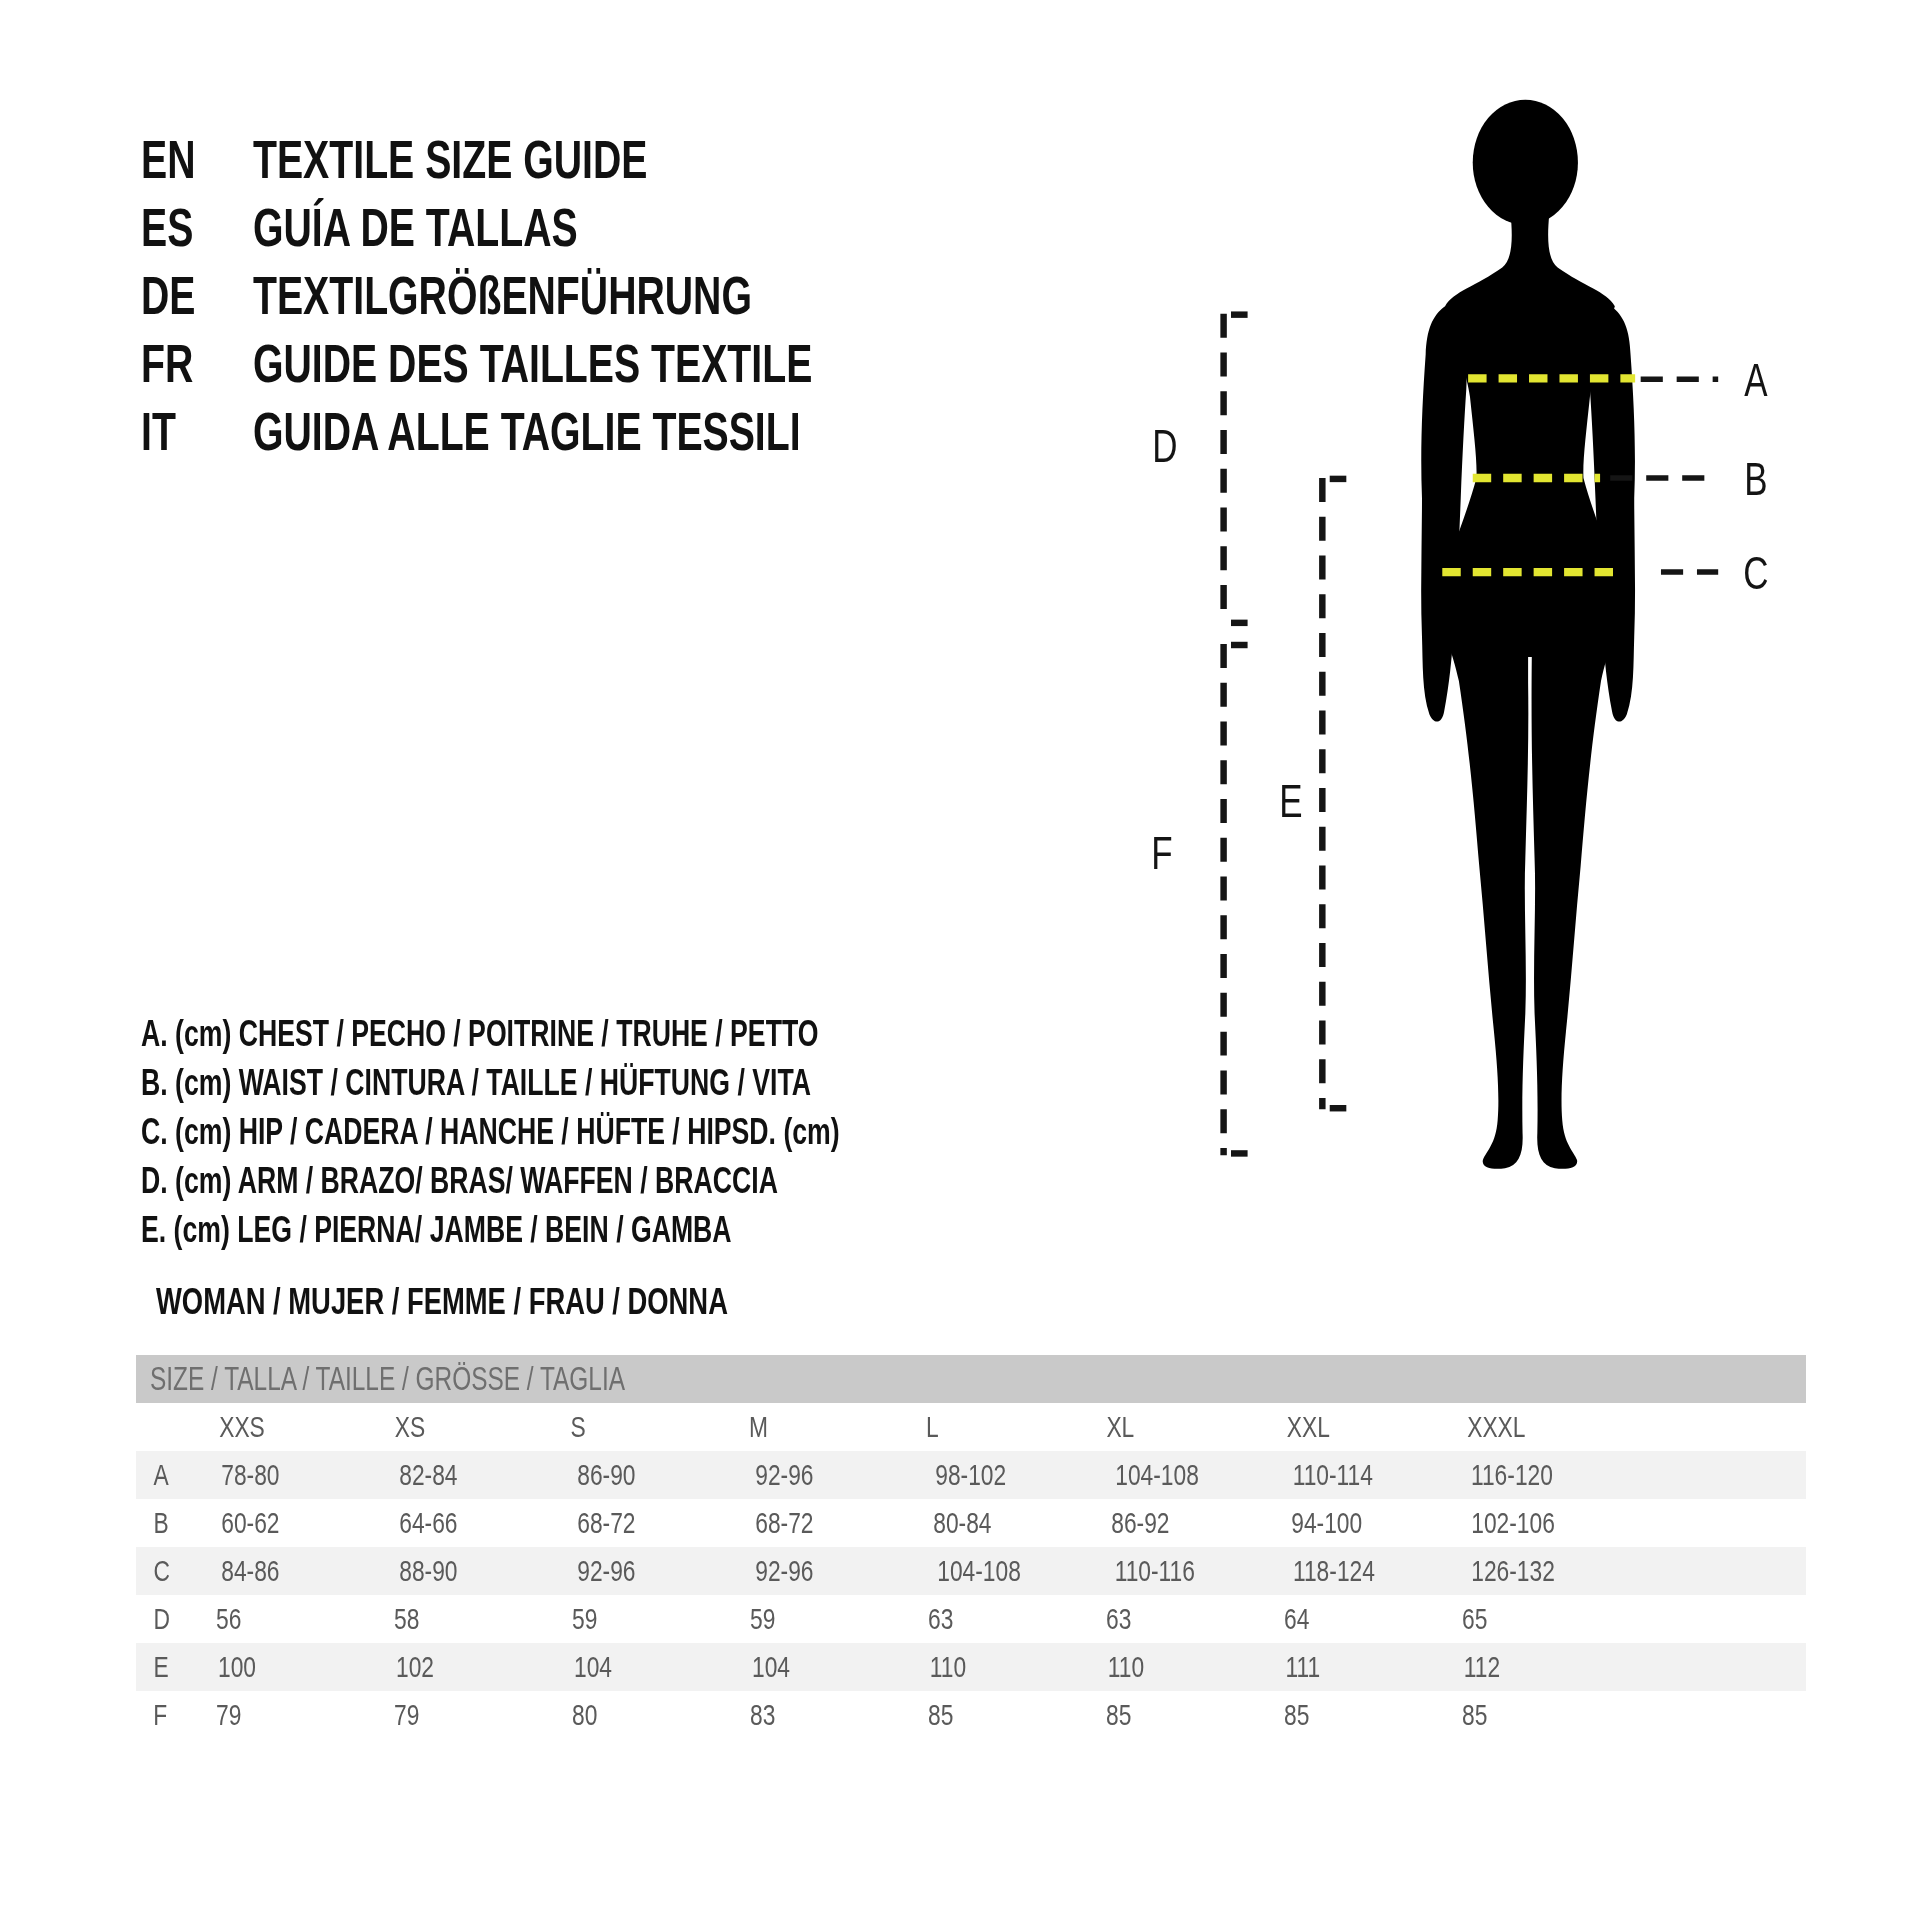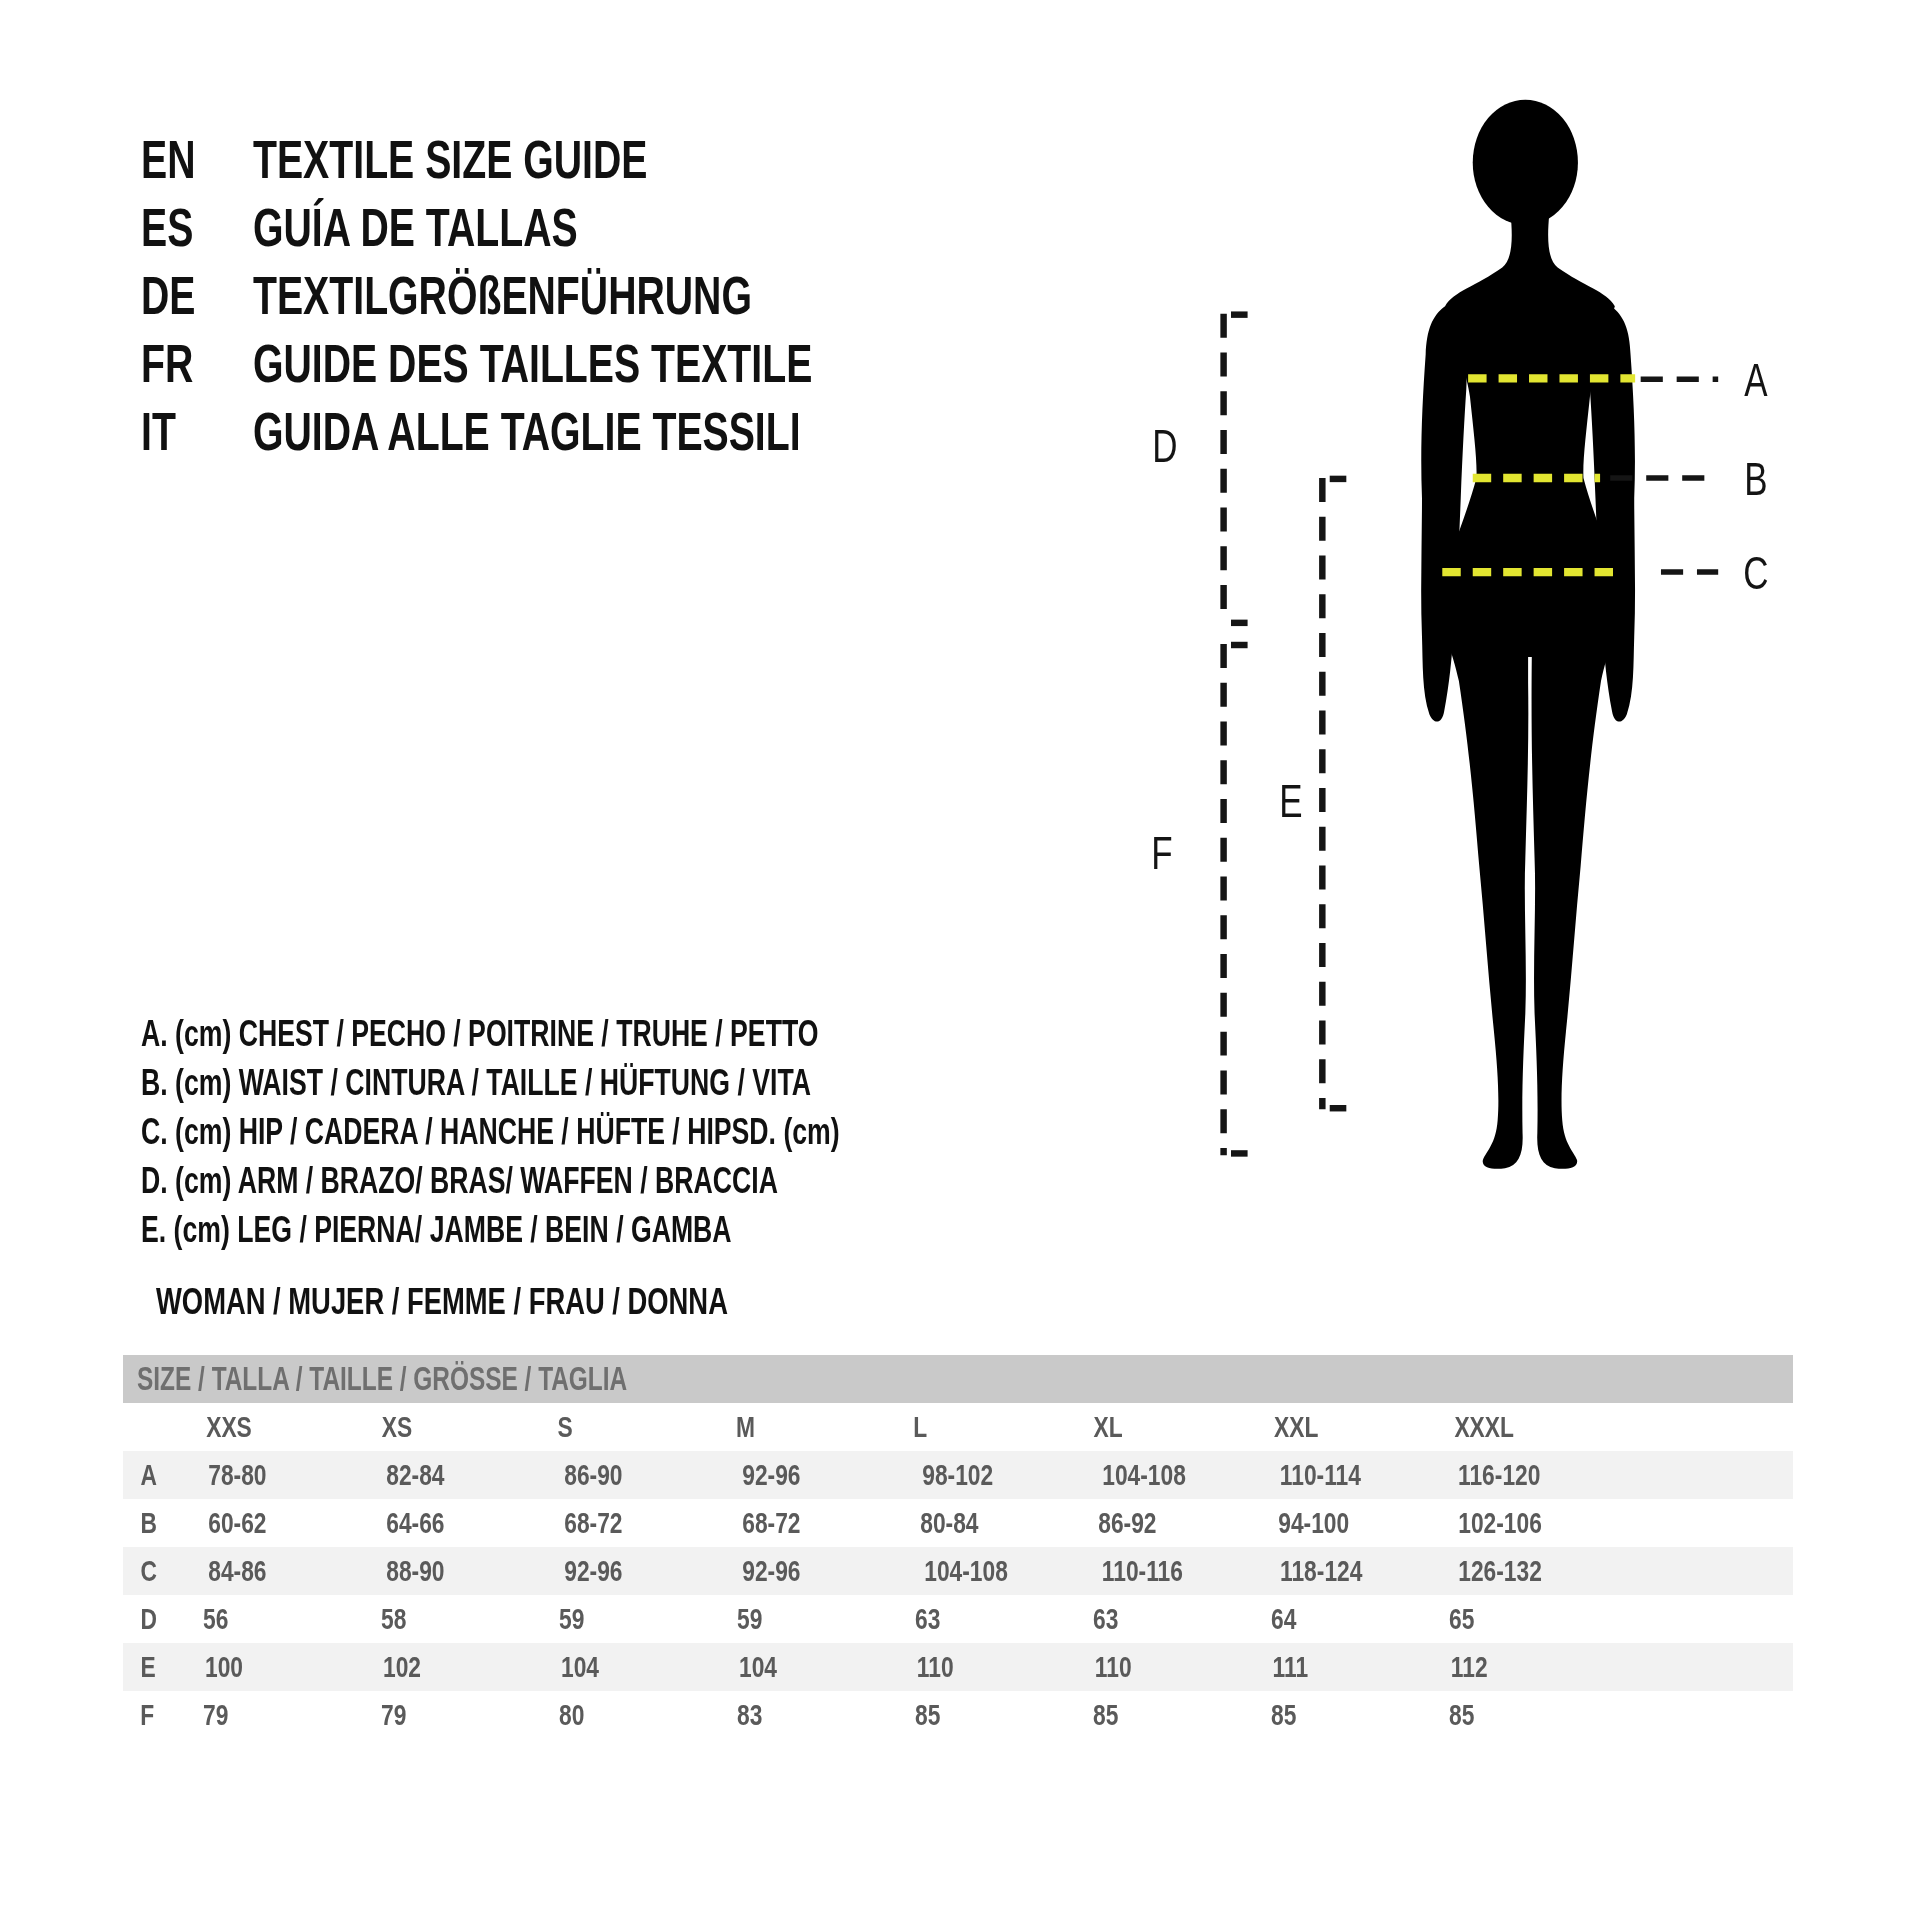--- a/index.html
+++ b/index.html
@@ -16,21 +16,21 @@
   .lang-row{display:flex;}
   .lang-code{flex:0 0 112px;}
 
   
   #legend{position:absolute;left:141px;top:969px;font-size:36px;font-weight:700;line-height:49px;margin-top:40px;}
 
   
   #gender-title{position:absolute;left:141px;top:1281px;font-size:37px;font-weight:700;line-height:42px;margin-left:15px;}
 
   
-  #size-table{position:absolute;left:123px;top:1355px;width:1670px;font-size:30px;font-weight:700;color:#5a5a5a;}
+  #size-table{position:absolute;left:136px;top:1355px;width:1670px;font-size:30px;font-weight:400;color:#5a5a5a;}
   #size-table .band{height:48px;background:#c9c9c9;display:flex;align-items:center;
     padding-left:14px;box-sizing:border-box;color:#6f6f6f;font-size:33px;}
   .trow{display:grid;grid-template-columns:76px repeat(8,178px) 1fr;align-items:center;height:48px;}
   .trow.data{height:48px;}
   .trow .lbl{padding-left:14.8px;text-align:left;}
   .trow .val{}
   .alt{background:#f2f2f2;}
 
   
   .marker{position:absolute;transform:translate(-50%,-50%);font-size:46px;font-weight:400;color:#141414;}

